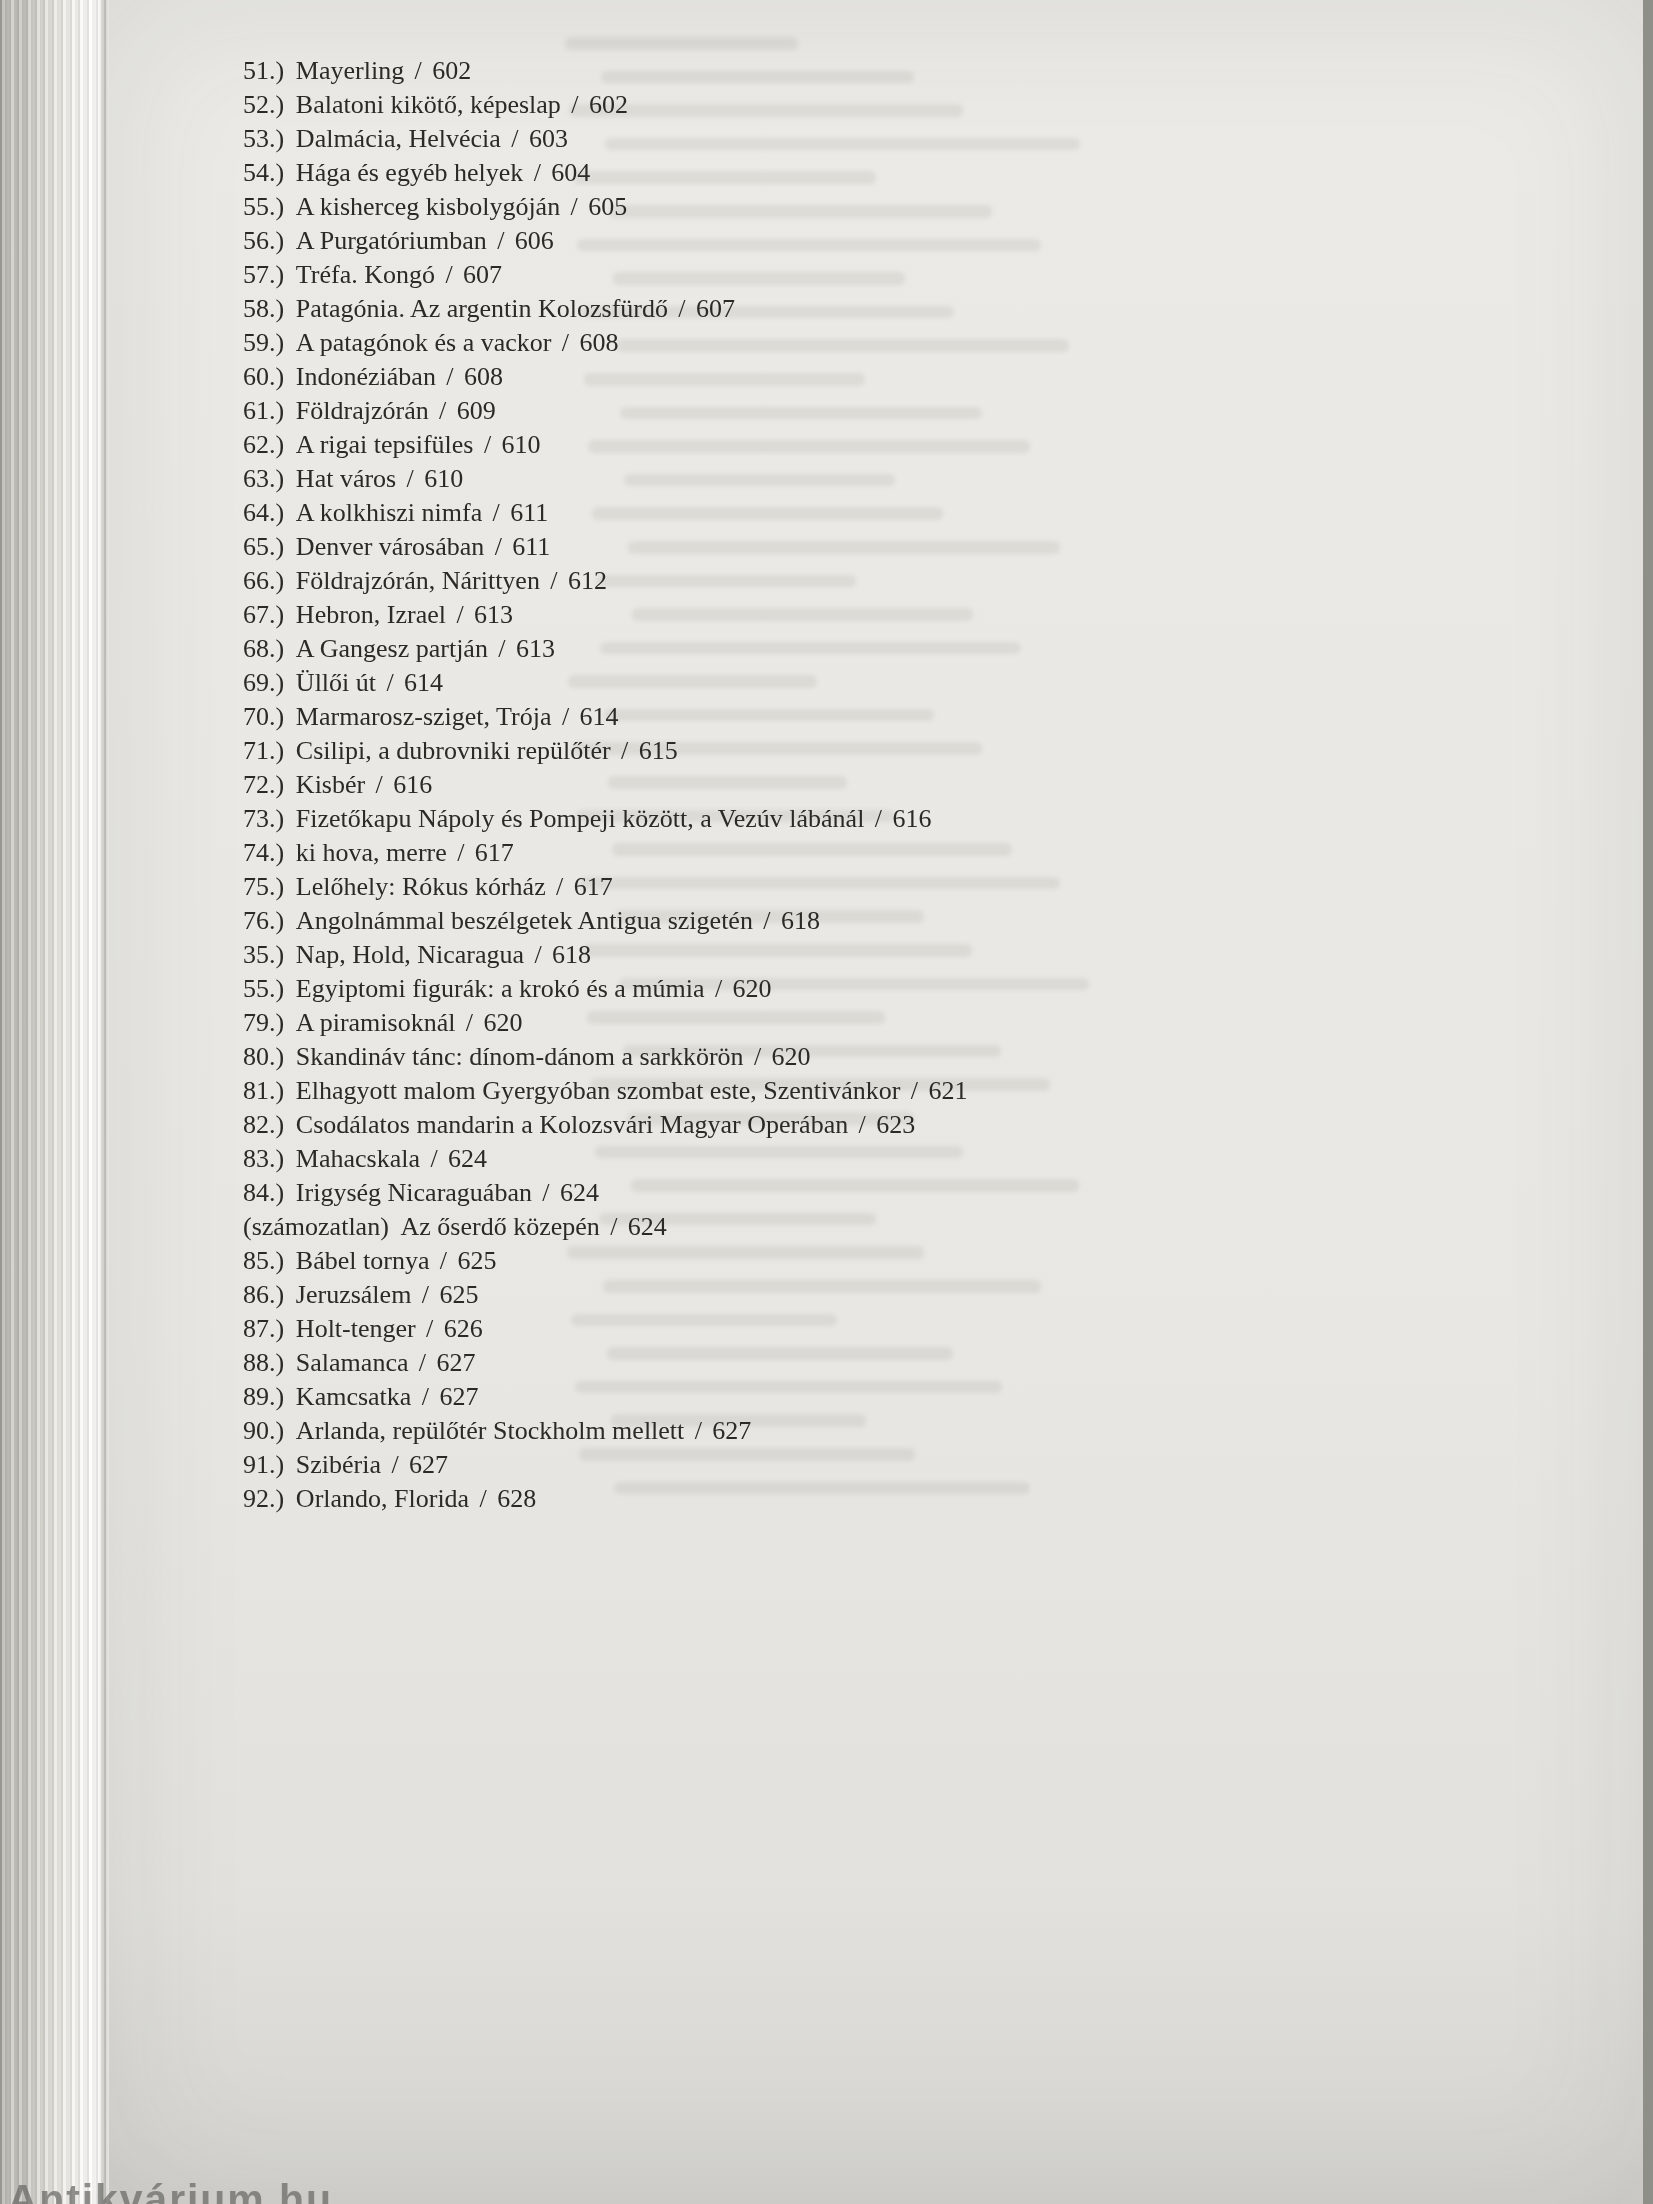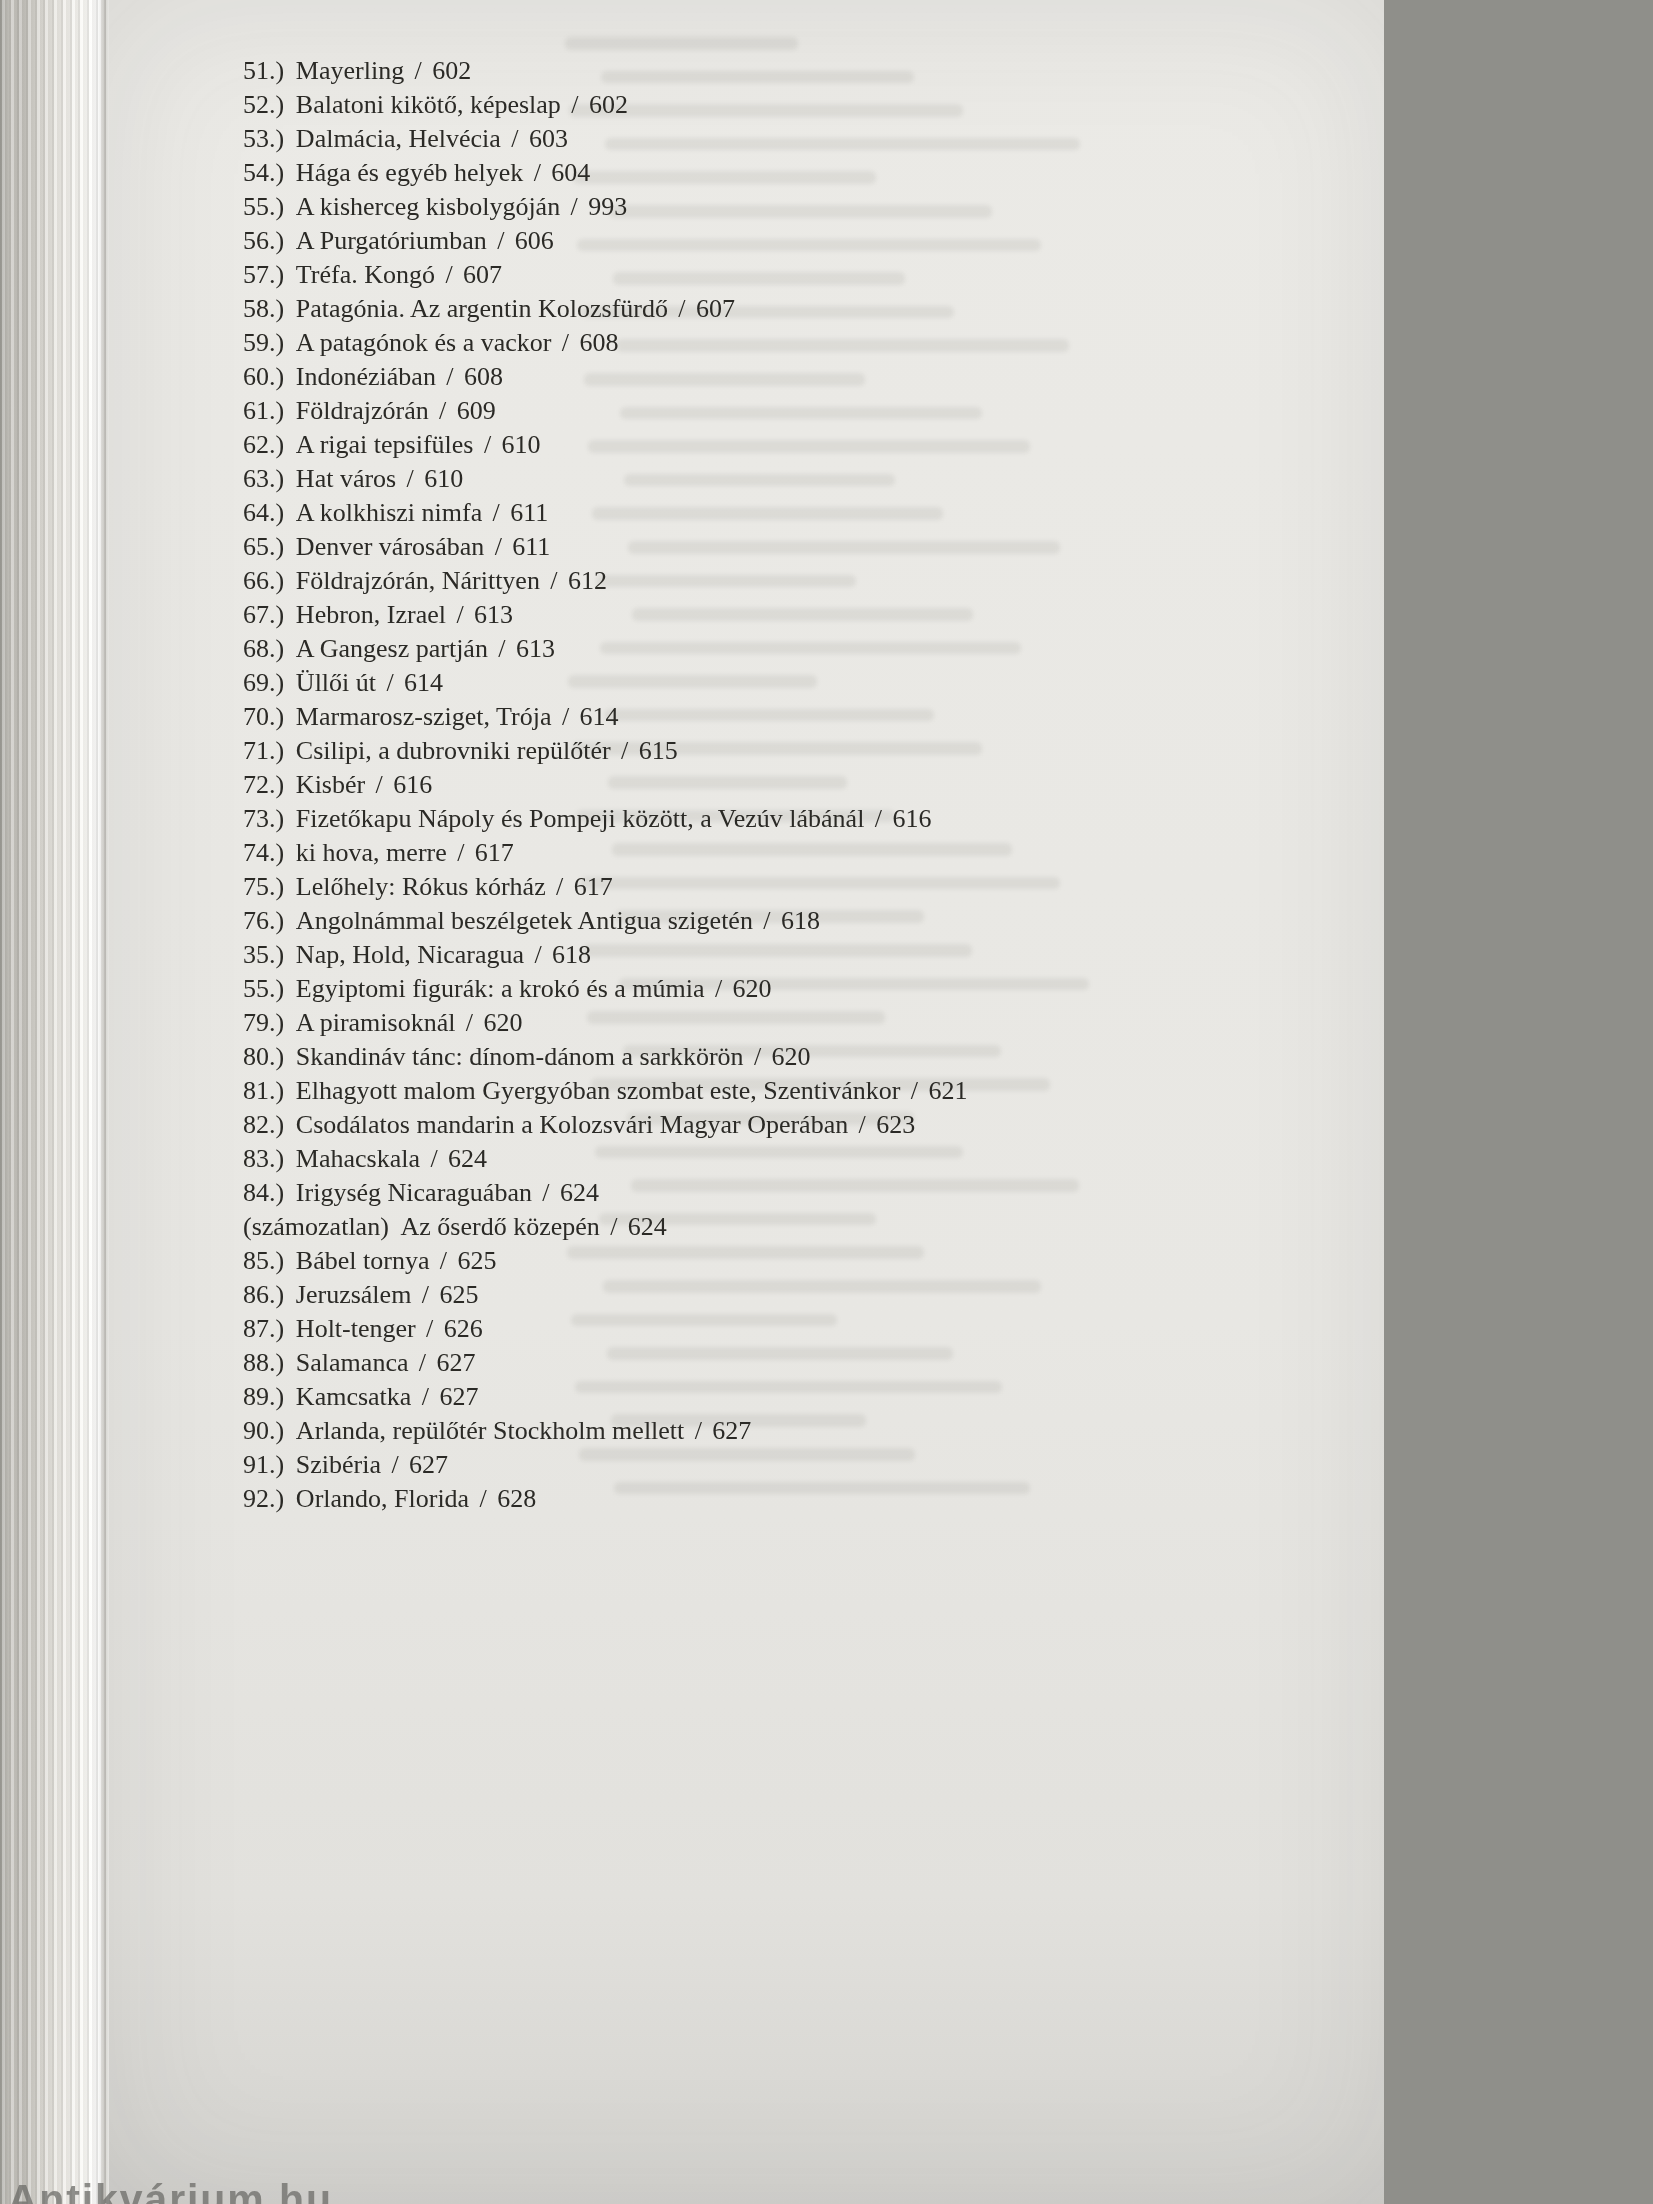--- a/index.html
+++ b/index.html
@@ -1,20 +1,20 @@
 <!DOCTYPE html>
 <html><head>
 <meta charset="utf-8">
 <style>
   * { box-sizing: border-box; }
   html, body { margin: 0; padding: 0; background: #8f8f8a; }
 
   .photo {
     position: relative;
-    width: 1384px;
+    width: 1643px;
     height: 2205px;
     background: #86efac;
     overflow: hidden;
     font-family: "Liberation Serif", "DejaVu Serif", serif;
   }
 
   
   .book-edge {
     position: absolute;
     left: 0; top: 0; bottom: 0;
@@ -141,21 +141,21 @@
 
   <div class="entry">
     <span class="num">53.)</span><span class="title">Dalmácia, Helvécia</span><span class="sep">/</span><span class="pg">603</span>
   </div>
 
   <div class="entry">
     <span class="num">54.)</span><span class="title">Hága és egyéb helyek</span><span class="sep">/</span><span class="pg">604</span>
   </div>
 
   <div class="entry">
-    <span class="num">55.)</span><span class="title">A kisherceg kisbolygóján</span><span class="sep">/</span><span class="pg">993</span>
+    <span class="num">55.)</span><span class="title">A kisherceg kisbolygóján</span><span class="sep">/</span><span class="pg">605</span>
   </div>
 
   <div class="entry">
     <span class="num">56.)</span><span class="title">A Purgatóriumban</span><span class="sep">/</span><span class="pg">606</span>
   </div>
 
   <div class="entry">
     <span class="num">57.)</span><span class="title">Tréfa. Kongó</span><span class="sep">/</span><span class="pg">607</span>
   </div>
 

